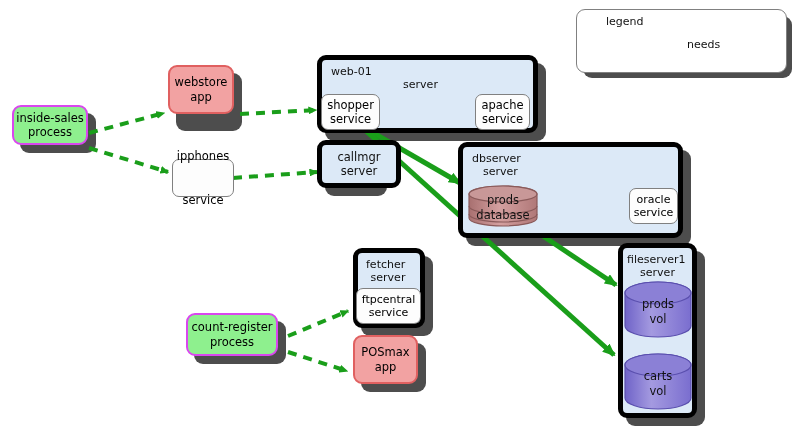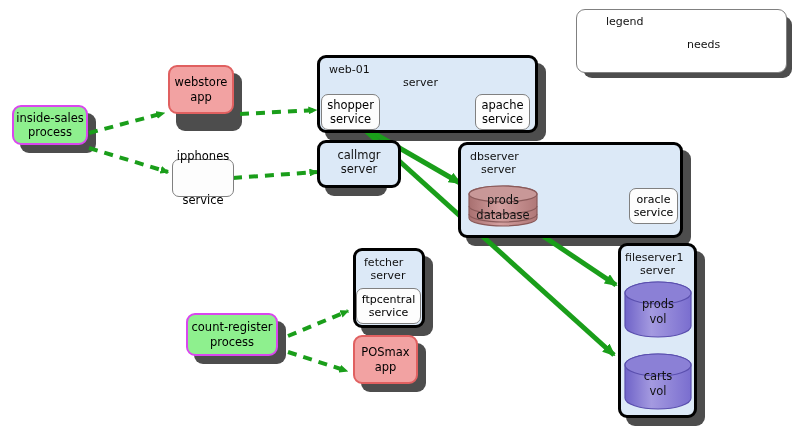--- a/index.html
+++ b/index.html
@@ -7,21 +7,21 @@
        font-family:"DejaVu Sans","Liberation Sans",sans-serif;}
   #stage{position:relative;width:800px;height:432px;}
   svg#wires{position:absolute;left:0;top:0;width:800px;height:432px;}
 
   .node{position:absolute;box-sizing:border-box;display:flex;flex-direction:column;
         align-items:center;justify-content:center;text-align:center;color:#000;
         line-height:1.22;}
   .shadow{position:absolute;background:#4d4d4d;}
 
   
-  .server{border:3px solid #000000;background:#dce9f7;border-radius:9px;
+  .server{border:5px solid #000000;background:#dce9f7;border-radius:9px;
           align-items:flex-start;justify-content:flex-start;padding-top:5px;}
   .server .srv-title{width:100%;text-align:center;font-size:11px;color:#111;}
   .server .srv-title .l1{display:block;text-align:left;padding-left:9px;}
   .server .srv-title .l2{display:block;text-align:center;padding-right:14px;}
 
   
   .service{border:1px solid #808080;background:#fdfdfd;border-radius:7px;font-size:11.5px;}
   
   .process{border:2px solid #d946ef;background:#8ef08e;border-radius:9px;font-size:11.5px;}
   

